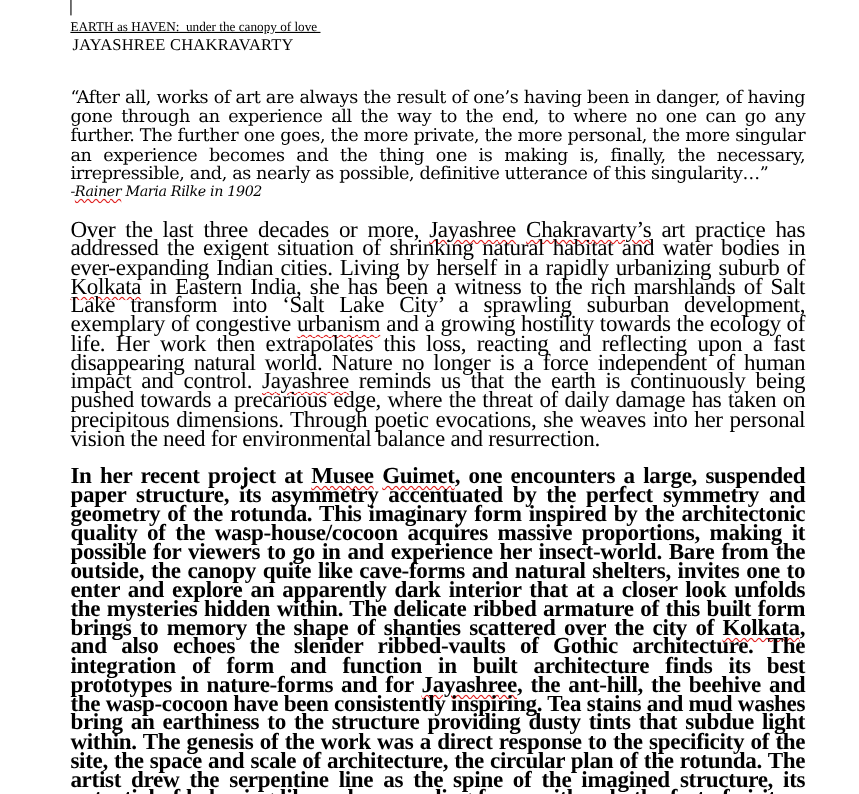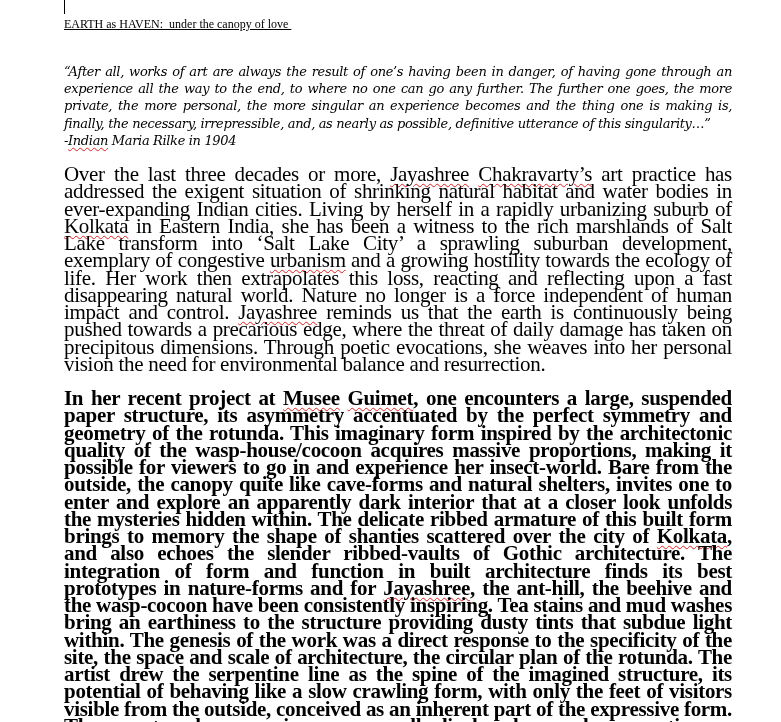--- a/index.html
+++ b/index.html
@@ -2,32 +2,33 @@
 <html><head>
 <meta charset="utf-8">
 <style>
   html, body { margin:0; padding:0; background:#ffffff; }
   body { width:781px; height:722px; overflow:hidden; position:relative; font-family:"Liberation Serif", serif; color:#000; }
   .cursor { position:absolute; left:64px; top:0; width:1px; height:14px; background:#000; }
   .page { position:absolute; left:64px; top:16px; width:668px; }
   .title { font-size:12px; line-height:17px; margin:0; }
   .title span { text-decoration:underline; white-space:pre; }
   .author { font-size:15px; line-height:17px; margin:0 0 0 2px; letter-spacing:0.2px; }
-  .quote { margin:30px 0 0 0; font-family:"DejaVu Serif", serif; font-style:italic; font-size:13px; line-height:17.2px; text-align:justify; letter-spacing:-0.35px; word-spacing:0px; }
+  .quote { margin:30px 0 0 0; font-family:"DejaVu Serif", serif; font-size:16px; line-height:17.2px; text-align:justify; letter-spacing:-0.35px; word-spacing:0px; }
   .quote-attr { font-family:"DejaVu Serif", serif; font-style:italic; font-size:13px; line-height:17.2px; margin:0; letter-spacing:-0.35px; }
   .para { margin:17px 0 0 0; font-size:21px; line-height:17.25px; text-align:justify; letter-spacing:-0.3px; }
   .para + .para { margin-top:17px;font-weight:bold; }
   .sp { text-decoration:underline wavy #e02020; text-decoration-thickness:1px; text-underline-offset:2px; }
 </style>
 </head>
 <body>
 
 <div class="cursor"></div>
 
 <div class="page">
   <p class="title"><span>EARTH as HAVEN:  under the canopy of love </span></p>
+  <p class="author">JAYASHREE CHAKRAVARTY</p>
 
   <p class="quote">“After all, works of art are always the result of one’s having been in danger, of having gone through an experience all the way to the end, to where no one can go any further. The further one goes, the more private, the more personal, the more singular an experience becomes and the thing one is making is, finally, the necessary, irrepressible, and, as nearly as possible, definitive utterance of this singularity…”</p>
-  <p class="quote-attr"><span>-</span><span class="sp">Indian</span><span> Maria Rilke in 1904</span></p>
+  <p class="quote-attr"><span>-</span><span class="sp">Rainer</span><span> Maria Rilke in 1902</span></p>
 
   <p class="para" id="para-0"><span>Over the last three decades or more, </span><span class="sp">Jayashree</span><span> </span><span class="sp">Chakravarty’s</span><span> art practice has addressed the exigent situation of shrinking natural habitat and water bodies in ever-expanding Indian cities. Living by herself in a rapidly urbanizing suburb of </span><span class="sp">Kolkata</span><span> in Eastern India, she has been a witness to the rich marshlands of Salt Lake transform into ‘Salt Lake City’ a sprawling suburban development, exemplary of congestive </span><span class="sp">urbanism</span><span> and a growing hostility towards the ecology of life. Her work then extrapolates this loss, reacting and reflecting upon a fast disappearing natural world. Nature no longer is a force independent of human impact and control. </span><span class="sp">Jayashree</span><span> reminds us that the earth is continuously being pushed towards a precarious edge, where the threat of daily damage has taken on precipitous dimensions. Through poetic evocations, she weaves into her personal vision the need for environmental balance and resurrection.</span></p>
   <p class="para" id="para-1"><span>In her recent project at </span><span class="sp">Musee</span><span> </span><span class="sp">Guimet</span><span>, one encounters a large, suspended paper structure, its asymmetry accentuated by the perfect symmetry and geometry of the rotunda. This imaginary form inspired by the architectonic quality of the wasp-house/cocoon acquires massive proportions, making it possible for viewers to go in and experience her insect-world. Bare from the outside, the canopy quite like cave-forms and natural shelters, invites one to enter and explore an apparently dark interior that at a closer look unfolds the mysteries hidden within. The delicate ribbed armature of this built form brings to memory the shape of shanties scattered over the city of </span><span class="sp">Kolkata</span><span>, and also echoes the slender ribbed-vaults of Gothic architecture. The integration of form and function in built architecture finds its best prototypes in nature-forms and for </span><span class="sp">Jayashree</span><span>, the ant-hill, the beehive and the wasp-cocoon have been consistently inspiring. Tea stains and mud washes bring an earthiness to the structure providing dusty tints that subdue light within. The genesis of the work was a direct response to the specificity of the site, the space and scale of architecture, the circular plan of the rotunda. The artist drew the serpentine line as the spine of the imagined structure, its potential of behaving like a slow crawling form, with only the feet of visitors visible from the outside, conceived as an inherent part of the expressive form. The seventeen large soaring paper scrolls displayed around as a continuous curtain, transform the space of the rotunda, creating an immersive environment for a deeper engagement. They bring remnants of nature into the cultural space of the museum.</span></p>
 </div>
 
 </body></html>

